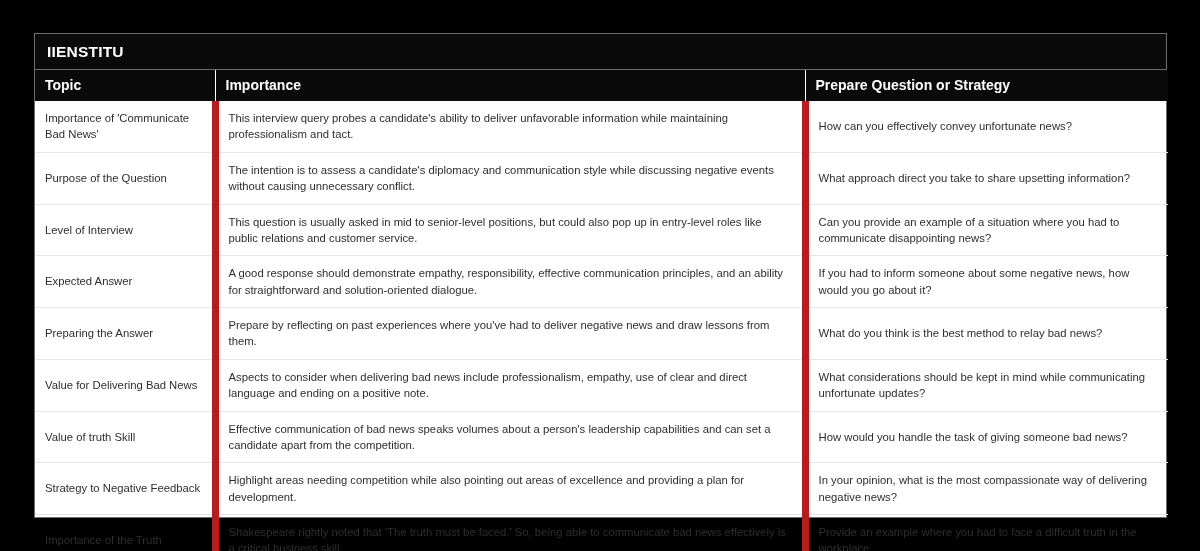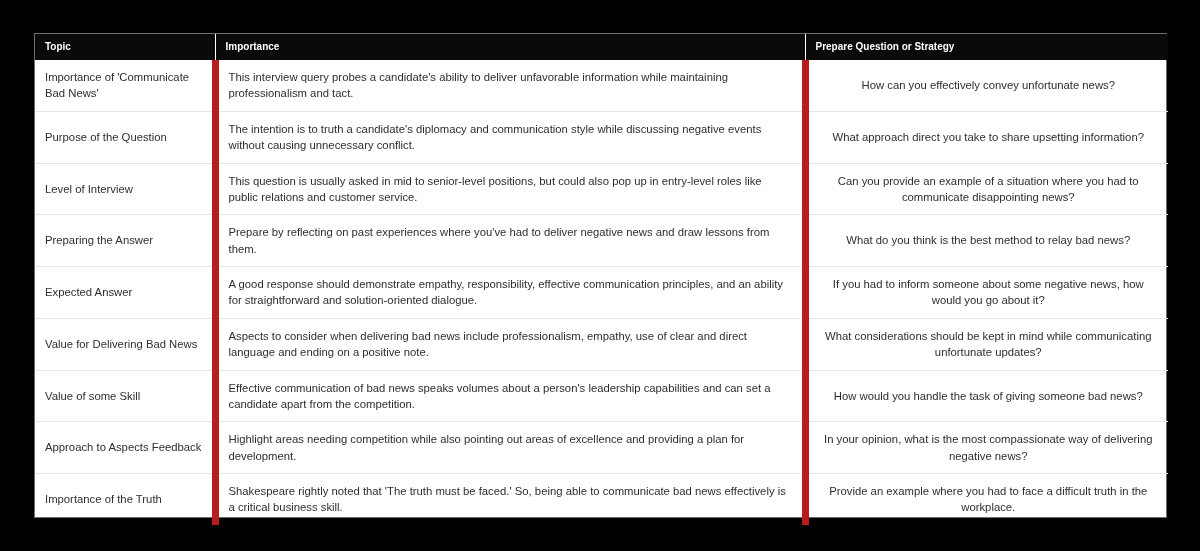--- a/index.html
+++ b/index.html
@@ -49,21 +49,21 @@
     font-family: "Liberation Sans", sans-serif;
   }
   table.data-table {
     border-collapse: collapse;
     width: 100%;
     table-layout: fixed;
   }
   table.data-table th {
     background: #0a0a0a;
     color: #ffffff;
-    font-size: 10px;
+    font-size: 14px;
     font-weight: bold;
     text-align: left;
     padding: 7px 10px 8px 10px;
     border-right: 1px solid #ffffff;
     vertical-align: middle;
     font-family: "Liberation Sans", sans-serif;
   }
   table.data-table th:last-child {
     border-right: none;
   }
@@ -72,36 +72,38 @@
     color: #2e2e2e;
     padding: 9px 10px 9px 10px;
     border-right: 7px solid #b91c1c;
     border-bottom: 1px solid #e6e6e6;
     vertical-align: middle;
     line-height: 1.45;
     font-family: "Liberation Sans", sans-serif;
   }
   table.data-table td:last-child {
     border-right: none;
-    text-align: center;
   }
   table.data-table tbody tr:last-child td {
     border-bottom: none;
   }
   .col-topic { width: 180px; }
   .col-expl  { width: 590px; }
   .col-quest { width: 363px; }
   .cell-topic { color: #3a3a3a; }
 </style>
 </head>
 <body>
 
 <div class="page">
   <div class="table-frame">
 
+    <div class="brand-bar">
+      <span class="brand-logo">IIENSTITU</span>
+    </div>
 
     <table class="data-table">
       <colgroup>
         <col class="col-topic">
         <col class="col-expl">
         <col class="col-quest">
       </colgroup>
       <thead>
         <tr>
           <th>Topic</th>
@@ -110,50 +112,50 @@
         </tr>
       </thead>
       <tbody>
         <tr>
           <td class="cell-topic">Importance of 'Communicate Bad News'</td>
           <td>This interview query probes a candidate's ability to deliver unfavorable information while maintaining professionalism and tact.</td>
           <td>How can you effectively convey unfortunate news?</td>
         </tr>
         <tr>
           <td class="cell-topic">Purpose of the Question</td>
-          <td>The intention is to truth a candidate's diplomacy and communication style while discussing negative events without causing unnecessary conflict.</td>
+          <td>The intention is to assess a candidate's diplomacy and communication style while discussing negative events without causing unnecessary conflict.</td>
           <td>What approach direct you take to share upsetting information?</td>
         </tr>
         <tr>
           <td class="cell-topic">Level of Interview</td>
           <td>This question is usually asked in mid to senior-level positions, but could also pop up in entry-level roles like public relations and customer service.</td>
           <td>Can you provide an example of a situation where you had to communicate disappointing news?</td>
         </tr>
         <tr>
+          <td class="cell-topic">Expected Answer</td>
+          <td>A good response should demonstrate empathy, responsibility, effective communication principles, and an ability for straightforward and solution-oriented dialogue.</td>
+          <td>If you had to inform someone about some negative news, how would you go about it?</td>
+        </tr>
+        <tr>
           <td class="cell-topic">Preparing the Answer</td>
           <td>Prepare by reflecting on past experiences where you've had to deliver negative news and draw lessons from them.</td>
           <td>What do you think is the best method to relay bad news?</td>
-        </tr>
-        <tr>
-          <td class="cell-topic">Expected Answer</td>
-          <td>A good response should demonstrate empathy, responsibility, effective communication principles, and an ability for straightforward and solution-oriented dialogue.</td>
-          <td>If you had to inform someone about some negative news, how would you go about it?</td>
         </tr>
         <tr>
           <td class="cell-topic">Value for Delivering Bad News</td>
           <td>Aspects to consider when delivering bad news include professionalism, empathy, use of clear and direct language and ending on a positive note.</td>
           <td>What considerations should be kept in mind while communicating unfortunate updates?</td>
         </tr>
         <tr>
-          <td class="cell-topic">Value of some Skill</td>
+          <td class="cell-topic">Value of truth Skill</td>
           <td>Effective communication of bad news speaks volumes about a person's leadership capabilities and can set a candidate apart from the competition.</td>
           <td>How would you handle the task of giving someone bad news?</td>
         </tr>
         <tr>
-          <td class="cell-topic">Approach to Aspects Feedback</td>
+          <td class="cell-topic">Strategy to Negative Feedback</td>
           <td>Highlight areas needing competition while also pointing out areas of excellence and providing a plan for development.</td>
           <td>In your opinion, what is the most compassionate way of delivering negative news?</td>
         </tr>
         <tr>
           <td class="cell-topic">Importance of the Truth</td>
           <td>Shakespeare rightly noted that 'The truth must be faced.' So, being able to communicate bad news effectively is a critical business skill.</td>
           <td>Provide an example where you had to face a difficult truth in the workplace.</td>
         </tr>
 
       </tbody>

